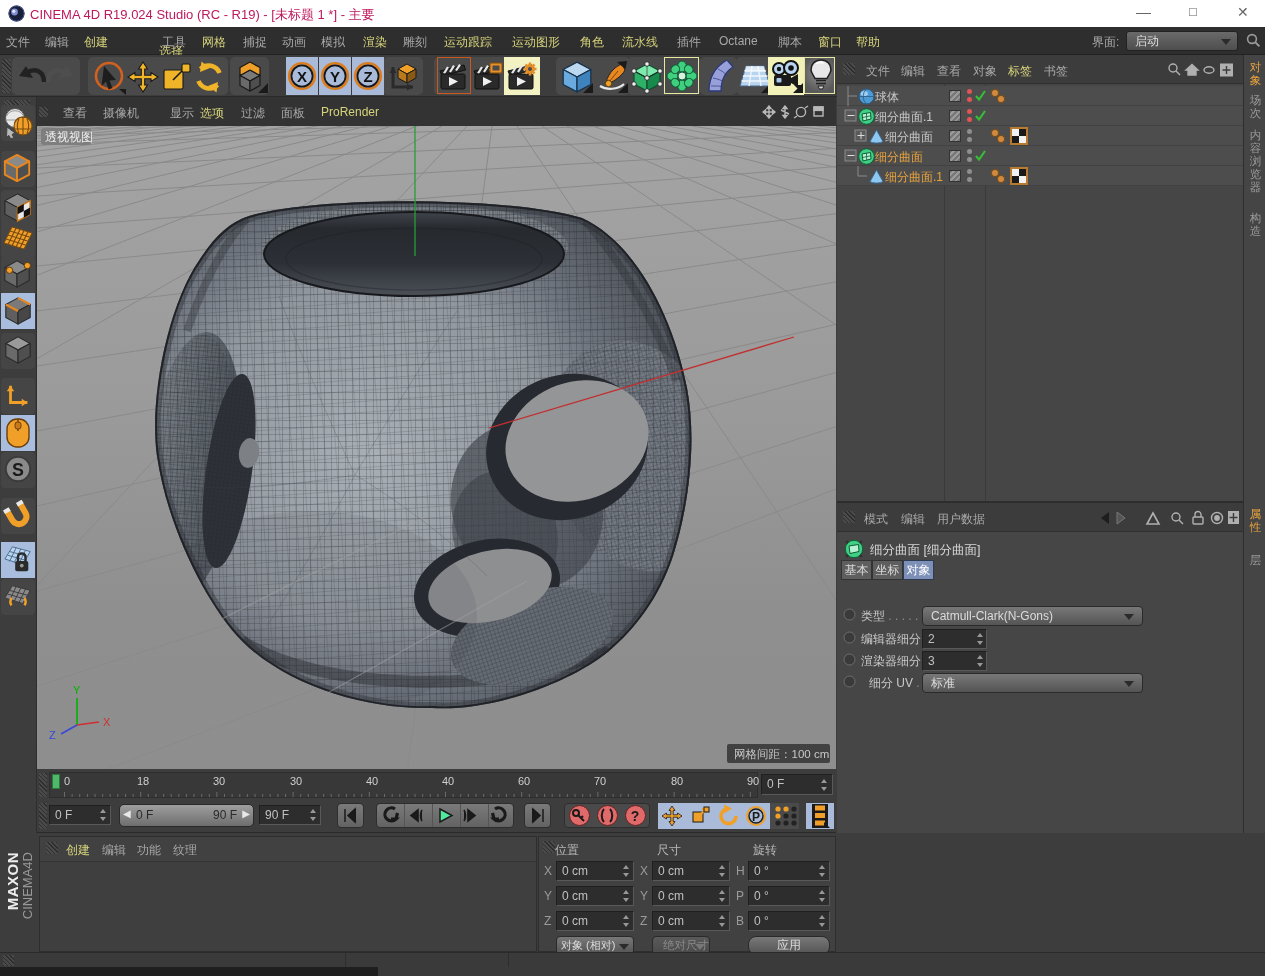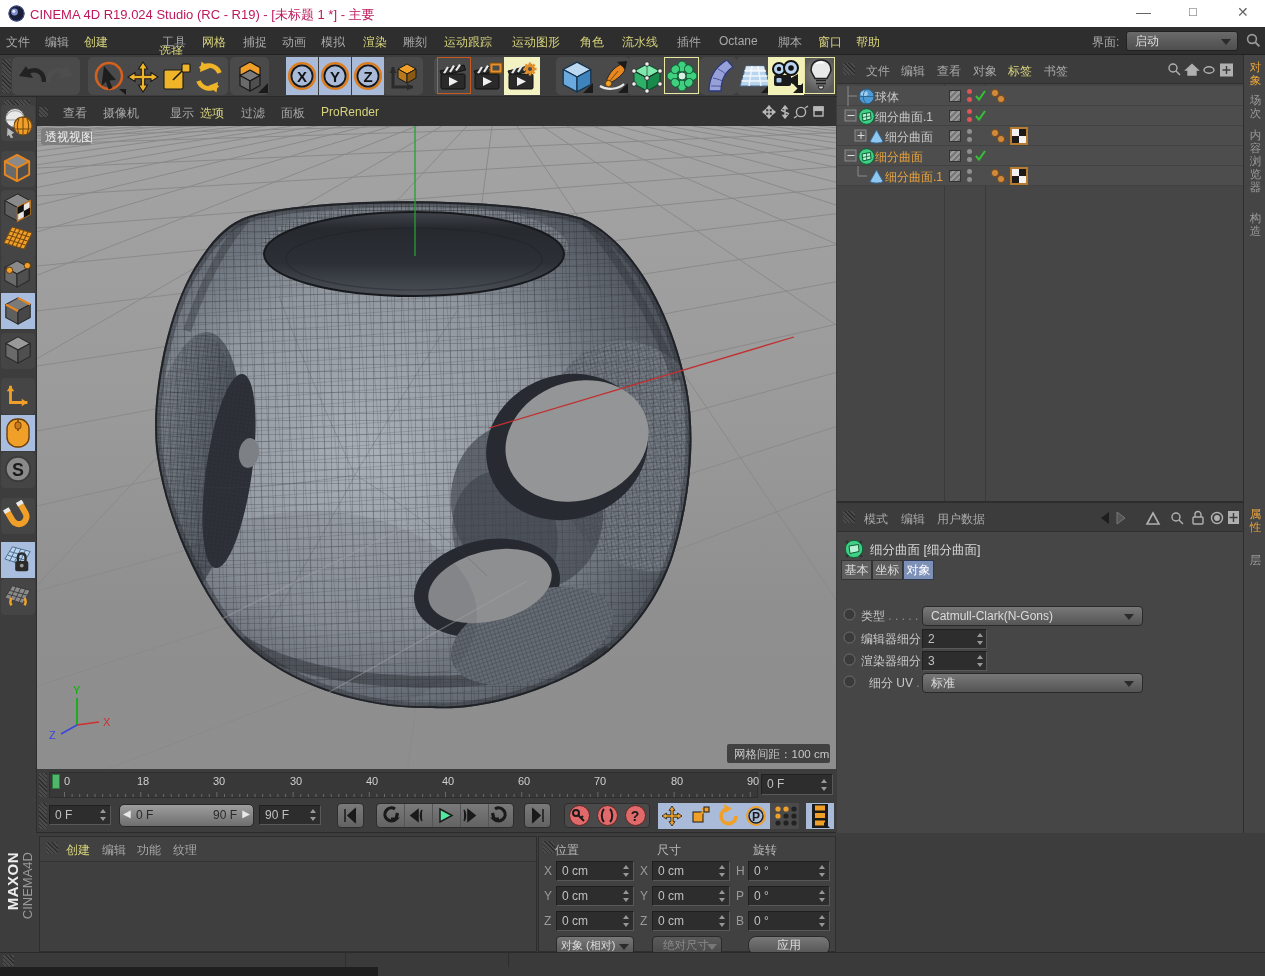--- a/index.html
+++ b/index.html
@@ -988,21 +988,21 @@
     <span class="rtxt" style="left:5px;top:77px;color:#9a9a9a;">Z</span>
     <div class="fld" style="left:17px;top:74px;width:78px;height:20px;line-height:18px;">0 cm</div>
     <span class="spin" style="left:83px;top:78px;"></span>
     <span class="rtxt" style="left:101px;top:77px;color:#9a9a9a;">Z</span>
     <div class="fld" style="left:113px;top:74px;width:78px;height:20px;line-height:18px;">0 cm</div>
     <span class="spin" style="left:179px;top:78px;"></span>
     <span class="rtxt" style="left:197px;top:77px;color:#9a9a9a;">B</span>
     <div class="fld" style="left:209px;top:74px;width:82px;height:20px;line-height:18px;">0 °</div>
     <span class="spin" style="left:279px;top:78px;"></span>
     <div class="ddb" style="left:17px;top:99px;width:78px;height:19px;line-height:17px;padding-left:4px;font-size:11px;">对象 (相对)<span class="darr" style="right:4px;top:7px;"></span></div>
-    <div class="ddb" style="left:113px;top:99px;width:70px;height:19px;line-height:17px;padding-left:10px;font-size:11.5px;color:#8a8a8a;background:linear-gradient(#5a5a5a,#4a4a4a);">绝对尺寸<span class="darr" style="right:4px;top:7px;border-top-color:#777;"></span></div>
+    <div class="ddb" style="left:113px;top:99px;width:58px;height:19px;line-height:17px;padding-left:10px;font-size:11.5px;color:#8a8a8a;background:linear-gradient(#5a5a5a,#4a4a4a);">绝对尺寸<span class="darr" style="right:4px;top:7px;border-top-color:#777;"></span></div>
     <div class="ddb" style="left:209px;top:99px;width:82px;height:19px;line-height:17px;text-align:center;padding-left:0;border-radius:8px;">应用</div>
   </div>
 <div class="abs" style="left:0;top:952px;width:1265px;height:15px;background:#3a3a3a;border-top:1px solid #2a2a2a;">
     <div class="abs grip" style="left:3px;top:2px;width:11px;height:11px;"></div>
     <div class="abs" style="left:345px;top:0;width:1px;height:15px;background:#2e2e2e;"></div>
     <div class="abs" style="left:508px;top:0;width:1px;height:15px;background:#2e2e2e;"></div>
   </div>
 <div class="abs" style="left:0;top:967px;width:378px;height:9px;background:#1f1f1f;"></div>
 <div class="abs" style="left:378px;top:967px;width:887px;height:9px;background:#3a3a3a;"></div>
 </body></html>

